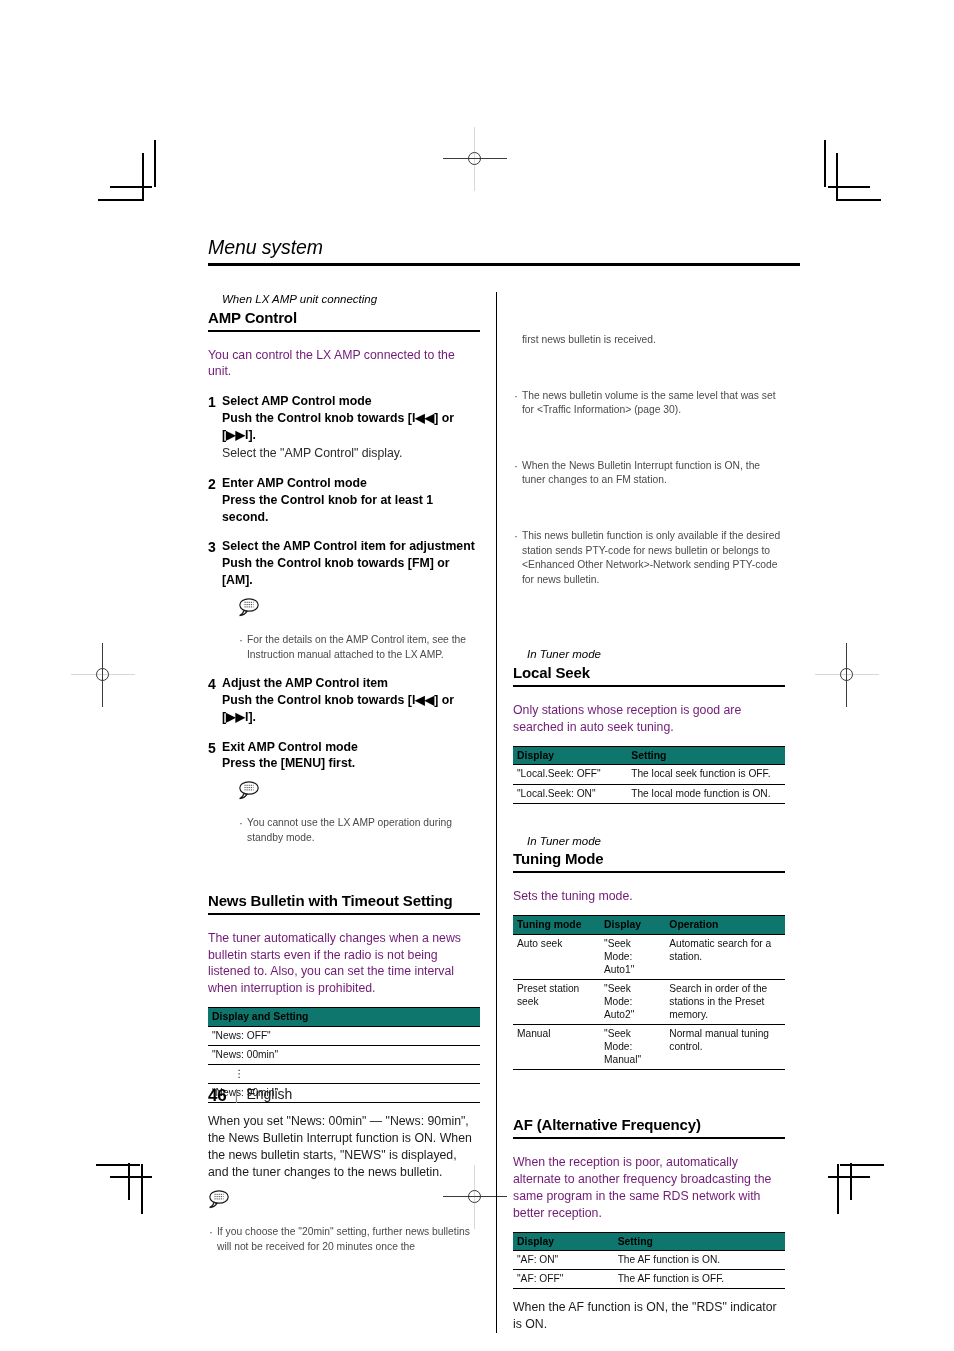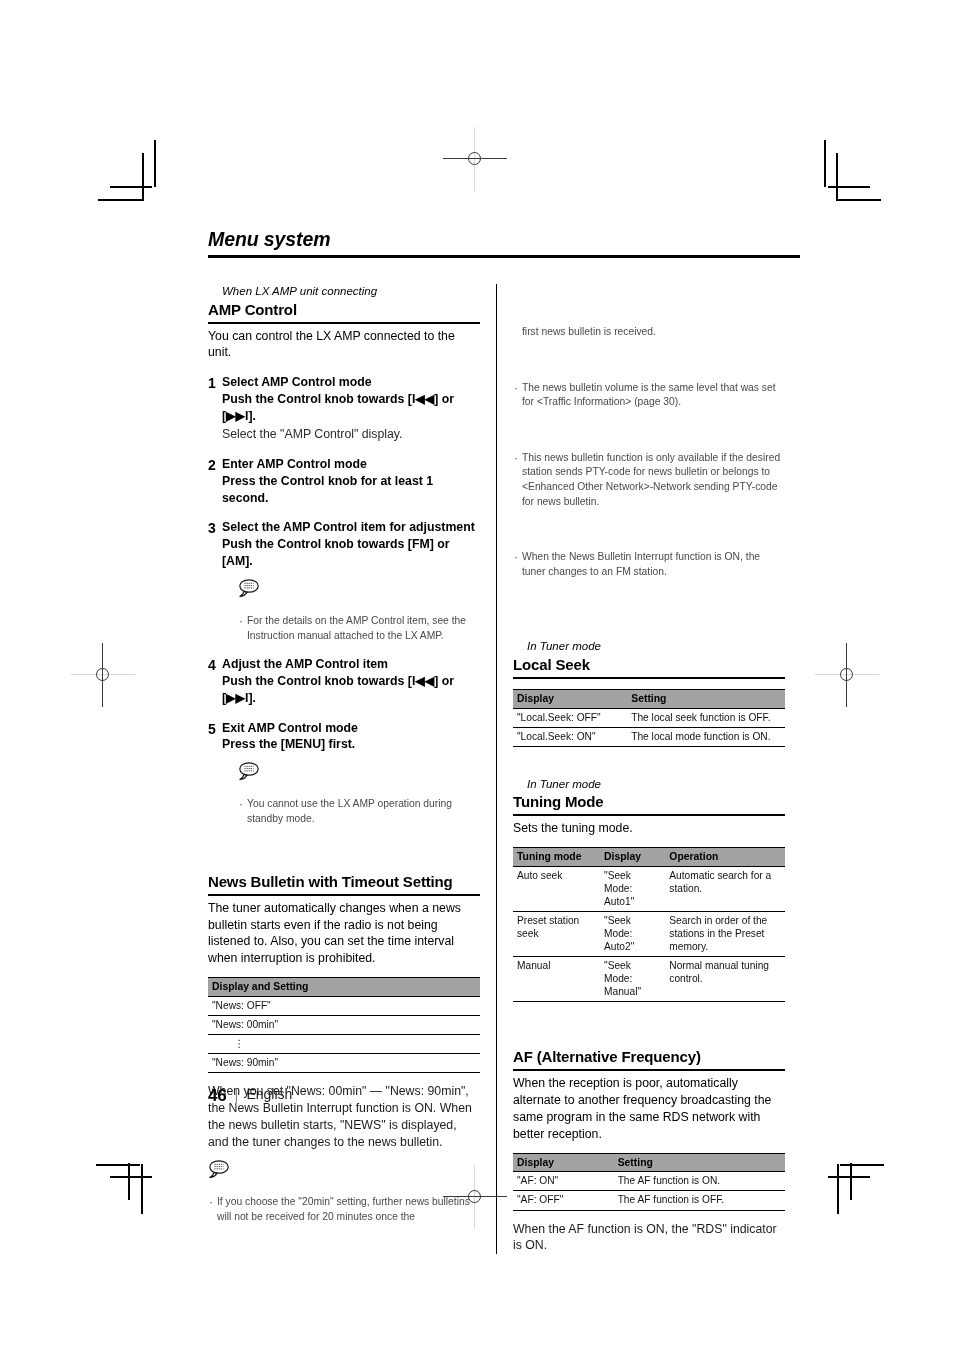--- a/index.html
+++ b/index.html
@@ -43,24 +43,24 @@
   .page {
     position: absolute;
     left: 190px;
     top: 228px;
     width: 610px;
     height: 900px;
   }
 
   .doc-title {
     font-size: 19.5px;
-    font-weight: bold;
+    font-weight: normal;
     font-style: italic;
     letter-spacing: -0.1px;
-    margin: 0 0 4px 18px;
+    margin: 8px 0 4px 18px;
   }
   .title-rule {
     height: 3px;
     background: #000;
     margin: 0 0 0 18px;
     width: 592px;
   }
 
   .columns {
     display: flex;
@@ -90,22 +90,22 @@
     font-weight: bold;
     margin: 0;
     padding: 0 0 3px 0;
     border-bottom: 2.2px solid #000;
     letter-spacing: -0.15px;
     line-height: 1.2;
   }
   .body-text {
     font-size: 12.3px;
     line-height: 1.38;
-    margin: 4px 0 0 0;
-    color: #000000;
+    margin: 15px 0 0 0;
+    color: #701a75;
   }
 
   
   .step {
     display: flex;
     margin-top: 13px;
   }
   .step .num {
     font-size: 14px;
     font-weight: bold;
@@ -176,21 +176,21 @@
 
   
   table.spec {
     border-collapse: collapse;
     width: 100%;
     margin-top: 10px;
     font-size: 10.2px;
     table-layout: fixed;
   }
   table.spec th {
-    background: #a3a3a3;
+    background: #0f766e;
     text-align: left;
     font-weight: bold;
     padding: 2px 4px 2px 4px;
     border-bottom: 1.6px solid #000;
     border-top: 1.6px solid #000;
     font-size: 10.4px;
     line-height: 1.3;
     color: #000;
   }
   table.spec td {
@@ -416,29 +416,30 @@
 
     </div>
 
     <div class="col-divider"></div>
 
     <div class="col col-right">
 
       <ul class="plain-notes">
         <li class="nobullet">first news bulletin is received.</li>
         <li>The news bulletin volume is the same level that was set for &lt;Traffic Information&gt; (page 30).</li>
+        <li>When the News Bulletin Interrupt function is ON, the tuner changes to an FM station.</li>
         <li>This news bulletin function is only available if the desired station sends PTY-code for news bulletin or belongs to &lt;Enhanced Other Network&gt;-Network sending PTY-code for news bulletin.</li>
-        <li>When the News Bulletin Interrupt function is ON, the tuner changes to an FM station.</li>
       </ul>
 
       <div class="gap-xl"></div>
 
       <div>
         <div class="sec-kicker">In Tuner mode</div>
         <h2 class="sec-title">Local Seek</h2>
+        <p class="body-text">Only stations whose reception is good are searched in auto seek tuning.</p>
 
         <table class="spec">
           <colgroup>
               <col style="width:42%">
               <col style="width:58%">
             </colgroup>
           <thead>
             <tr>
               <th>Display</th>
               <th>Setting</th>

